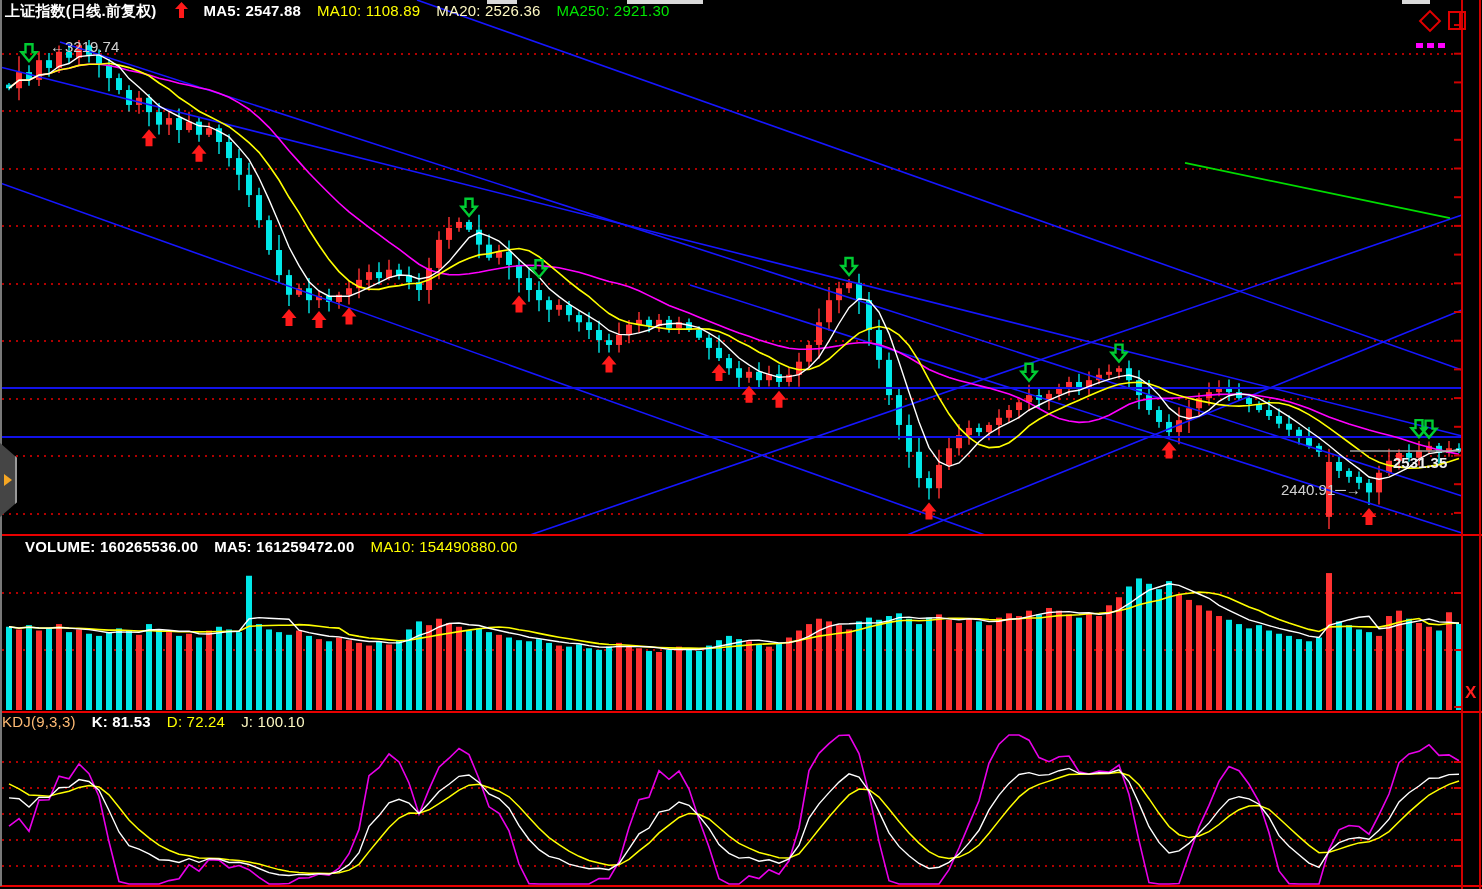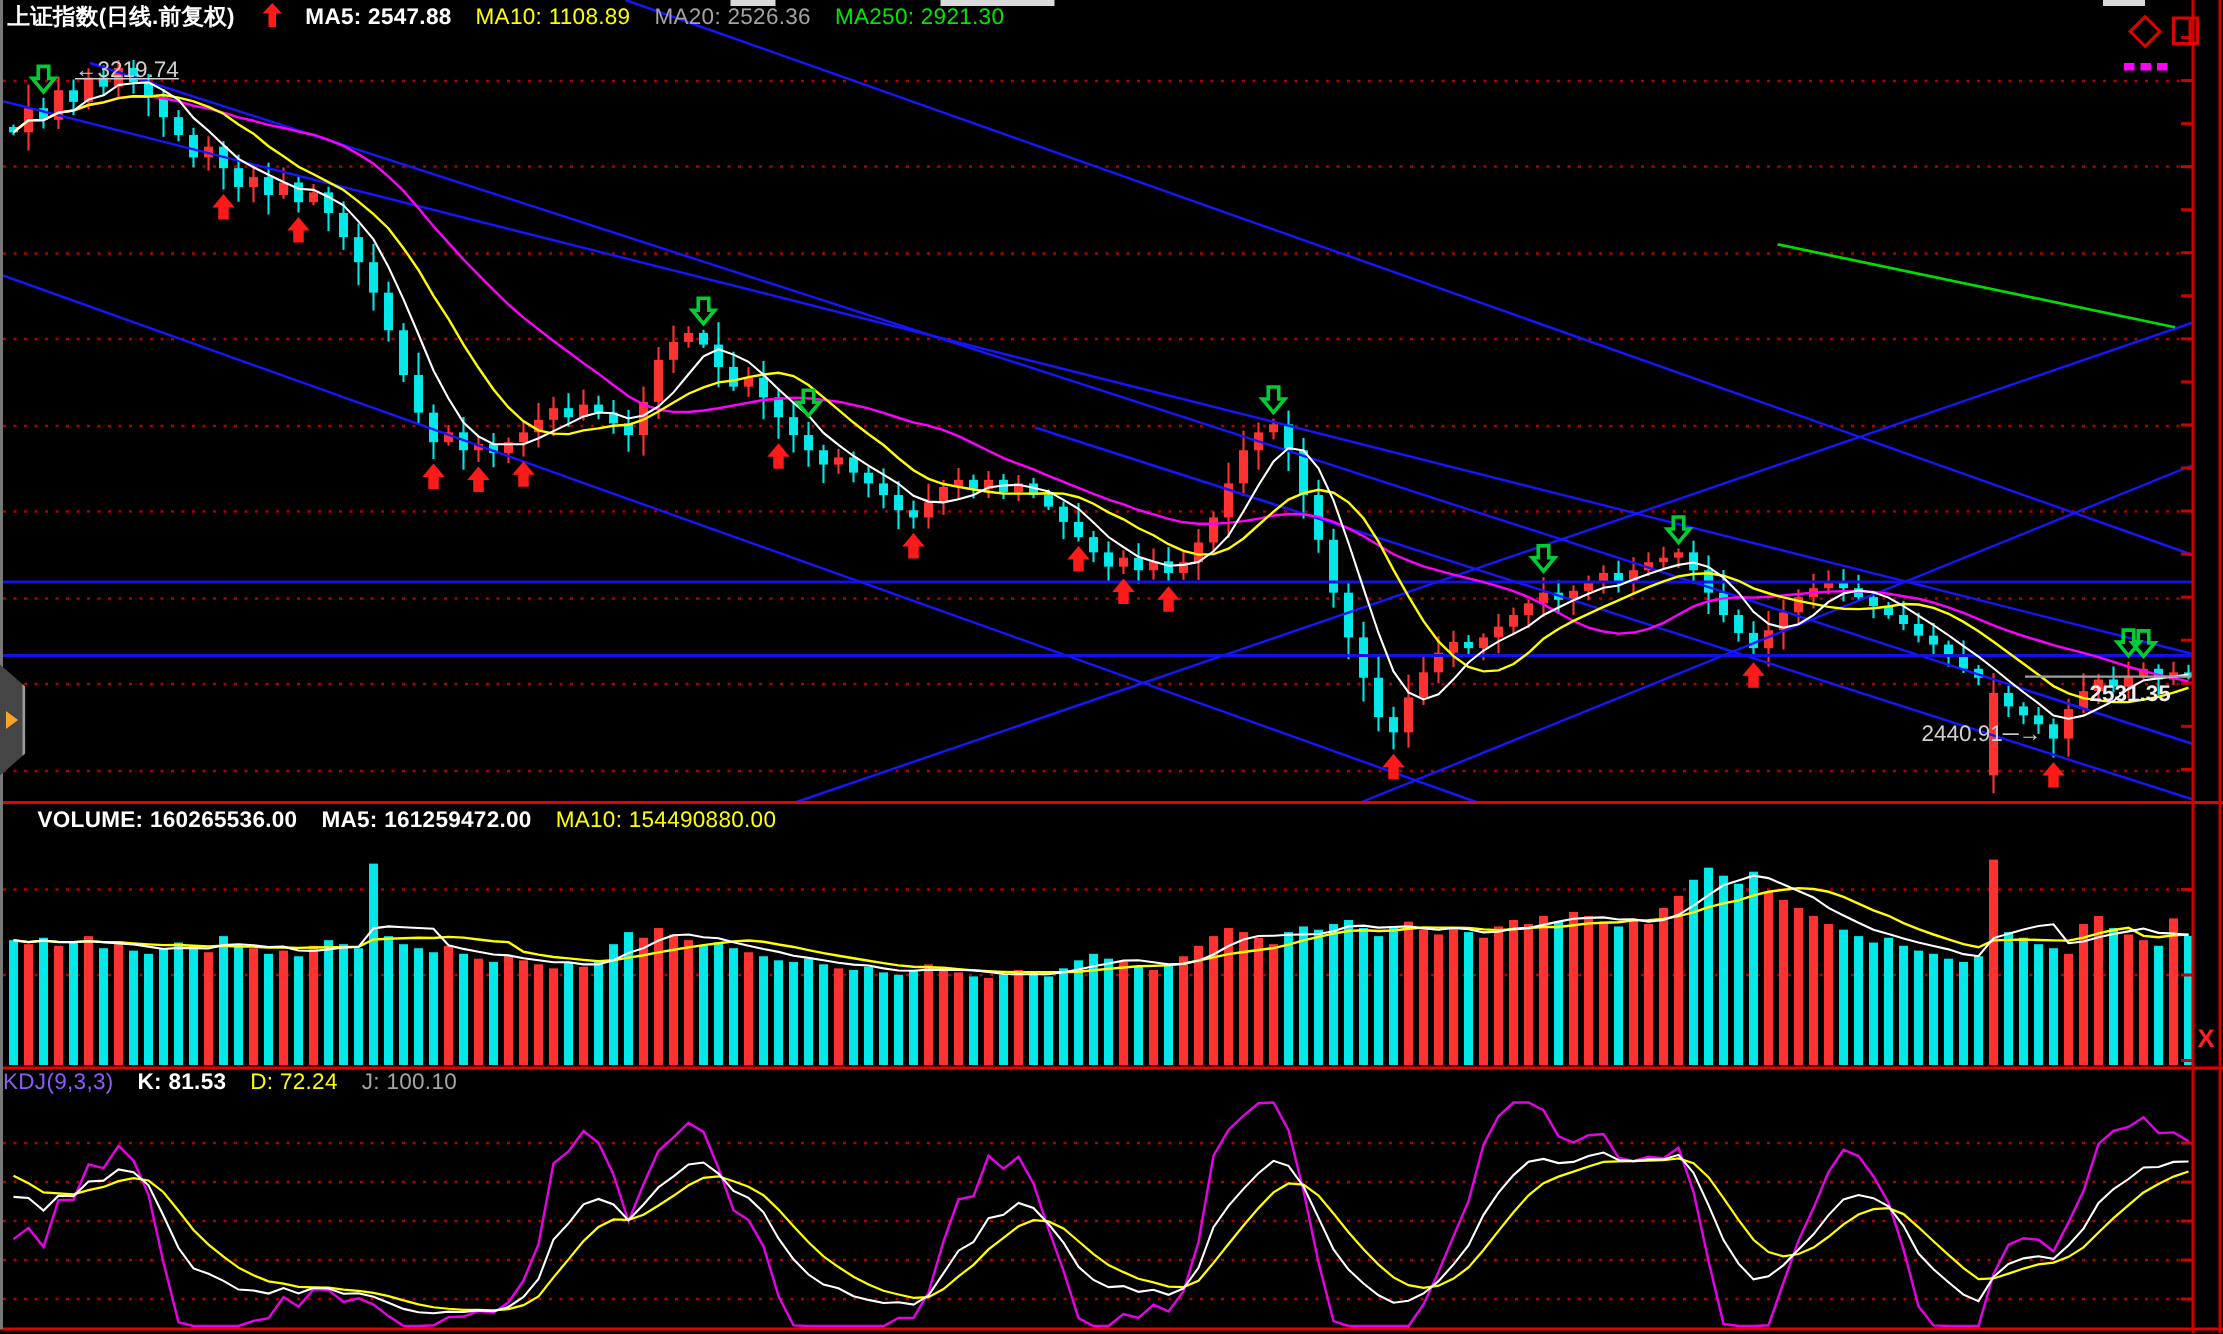--- a/index.html
+++ b/index.html
@@ -2,26 +2,26 @@
 <html><head>
 <meta charset="utf-8">
 <style>
   html,body{margin:0;padding:0;background:#000;}
   #screen{position:relative;width:1482px;height:889px;background:#000;overflow:hidden;
           font-family:"Liberation Sans","DejaVu Sans",sans-serif;}
   #chart-svg{position:absolute;left:0;top:0;z-index:1;}
   .hdr{position:absolute;z-index:3;white-space:nowrap;font-size:15px;letter-spacing:.2px;}
   .hdr span{margin-right:16px;}
   #main-header{left:5px;top:2px;}
-  .t-white{color:#ffffff;font-weight:bold;} .t-yellow{color:#ffff00;} .t-magenta{color:#a3a3a3;}
-  .t-green{color:#00e600;} .t-gray{color:#8b5cf6;}
+  .t-white{color:#ffffff;font-weight:bold;} .t-yellow{color:#ffff00;} .t-magenta{color:#fef9c3;}
+  .t-green{color:#00e600;} .t-gray{color:#fdba74;}
   #vol-header{left:2px;top:538px;margin-left:23px;}
   #kdj-header{left:2px;top:713px;}
   .annot{position:absolute;z-index:3;font-size:15px;color:#d0d0d0;white-space:nowrap;}
-  #high-label{left:50px;top:38px;text-decoration:underline;}
+  #high-label{left:50px;top:38px;}
   #low-label{left:1281px;top:481px;}
   #last-label{left:1393px;top:454px;color:#efefef;font-weight:bold;}
   #close-x{position:absolute;z-index:4;left:1465px;top:683px;color:#ff2020;
            font-size:17px;font-weight:bold;cursor:pointer;}
   #left-handle{position:absolute;z-index:4;left:0;top:443px;width:15px;height:74px;
                background:#454545;border-right:2px solid #9a9a9a;
                clip-path:polygon(0 0,100% 20%,100% 80%,0 100%);display:flex;
                align-items:center;justify-content:center;cursor:pointer;}
   #left-handle .tri{width:0;height:0;border-left:8px solid #f5a623;
                     border-top:6px solid transparent;border-bottom:6px solid transparent;}

